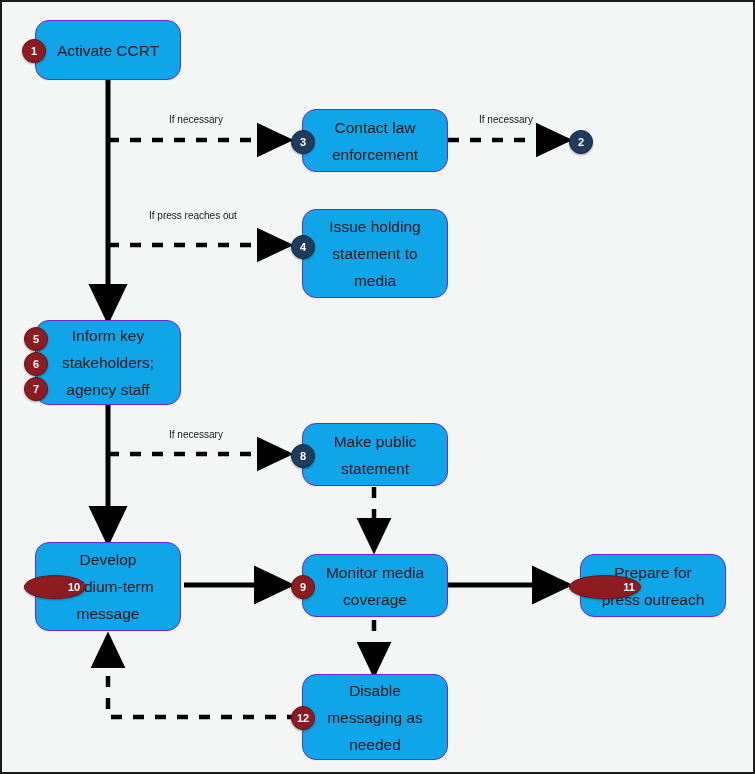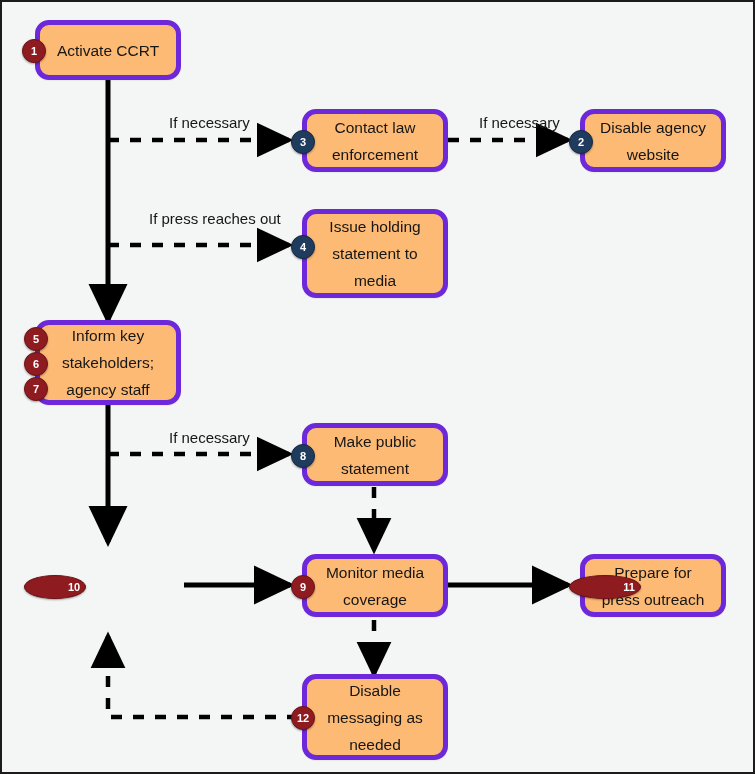--- a/index.html
+++ b/index.html
@@ -22,22 +22,22 @@
   #svg-layer {
     position: absolute;
     left: 0;
     top: 0;
     width: 755px;
     height: 774px;
   }
   .node {
     position: absolute;
     box-sizing: border-box;
-    background: #fdba74;
-    border: 5px solid #6d28d9;
+    background: #0ea5e9;
+    border: 1px solid #6d28d9;
     border-radius: 14px;
     display: flex;
     flex-direction: column;
     align-items: center;
     justify-content: center;
     text-align: center;
     color: #161616;
     font-size: 15.5px;
     line-height: 27px;
     box-shadow: 0 1px 1px rgba(0,0,0,0.05);
@@ -56,21 +56,21 @@
     font-size: 11px;
     font-weight: bold;
     line-height: 1;
     z-index: 6;
     box-shadow: 0 1px 2px rgba(0,0,0,0.35);
   }
   .badge.red  { background: #8e1b1f; border: 1px solid #6d1317; }
   .badge.blue { background: #1f3b5e; border: 1px solid #16293f; }
   .edge-label {
     position: absolute;
-    font-size: 15px;
+    font-size: 10px;
     color: #161616;
     white-space: nowrap;
     z-index: 5;
   }
 </style>
 </head>
 <body>
 
 <div id="flowchart-frame">
 
@@ -115,24 +115,20 @@
   </div>
 
   <div class="node" style="left:300px; top:107px; width:146px; height:63px;">
     <span class="line">Contact law</span>
     <span class="line">enforcement</span>
   </div>
   <div class="badge blue" style="left:289px; top:128px;">
     <span>3</span>
   </div>
 
-  <div class="node" style="left:578px; top:107px; width:146px; height:63px;">
-    <span class="line">Disable agency</span>
-    <span class="line">website</span>
-  </div>
   <div class="badge blue" style="left:567px; top:128px;">
     <span>2</span>
   </div>
 
   <div class="node" style="left:300px; top:199px; width:146px; height:89px;margin-top:8px;">
     <span class="line">Issue holding</span>
     <span class="line">statement to</span>
     <span class="line">media</span>
   </div>
   <div class="badge blue" style="left:289px; top:233px;">
@@ -155,20 +151,25 @@
   </div>
 
   <div class="node" style="left:300px; top:421px; width:146px; height:63px;">
     <span class="line">Make public</span>
     <span class="line">statement</span>
   </div>
   <div class="badge blue" style="left:289px; top:442px;">
     <span>8</span>
   </div>
 
+  <div class="node" style="left:33px; top:540px; width:146px; height:89px;">
+    <span class="line">Develop</span>
+    <span class="line">medium-term</span>
+    <span class="line">message</span>
+  </div>
   <div class="badge red" style="left:22px; top:573px;padding-left:38px;">
     <span>10</span>
   </div>
 
   <div class="node" style="left:300px; top:552px; width:146px; height:63px;">
     <span class="line">Monitor media</span>
     <span class="line">coverage</span>
   </div>
   <div class="badge red" style="left:289px; top:573px;">
     <span>9</span>

